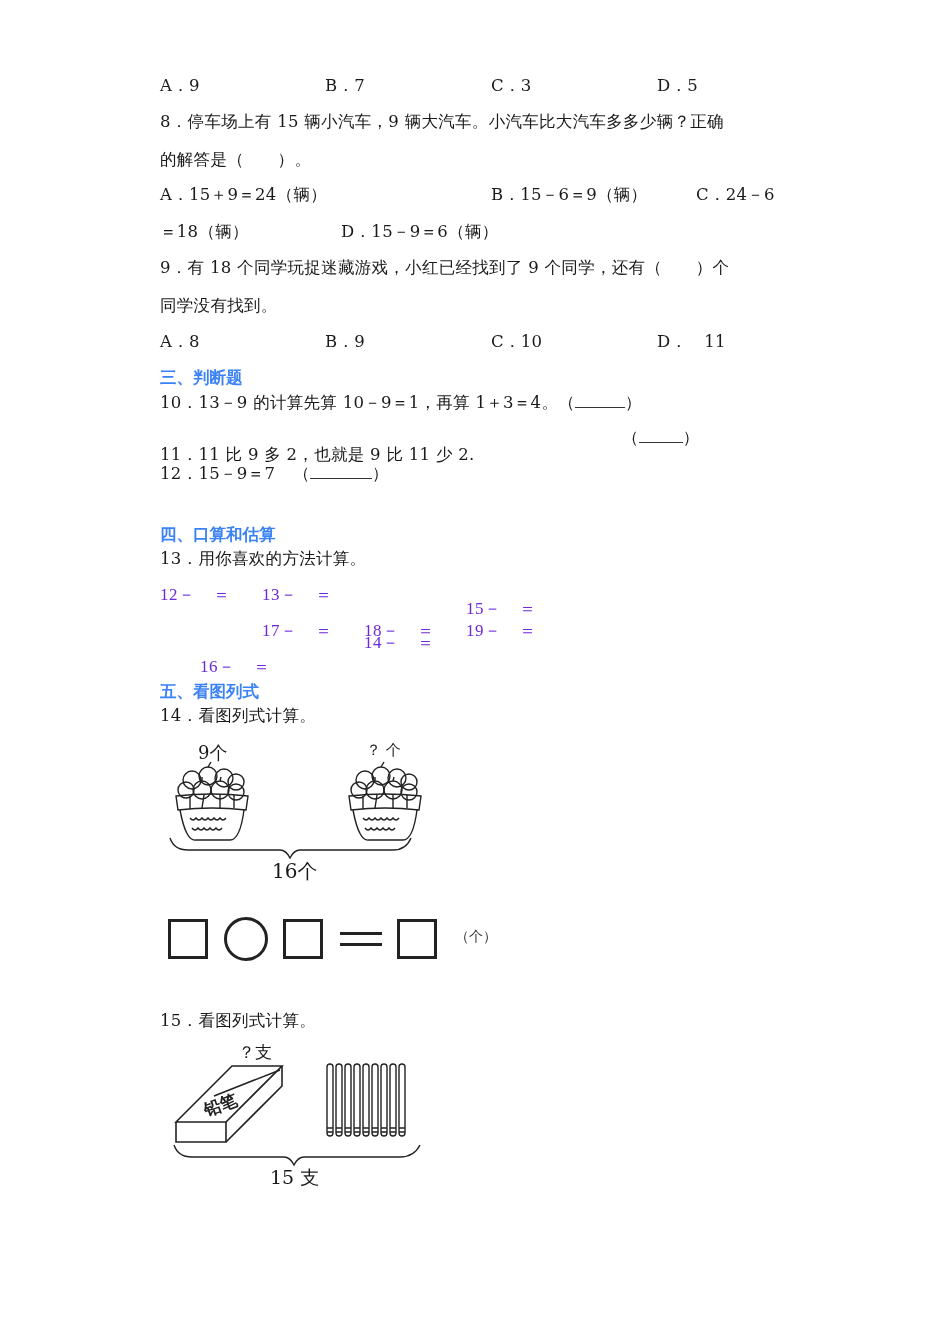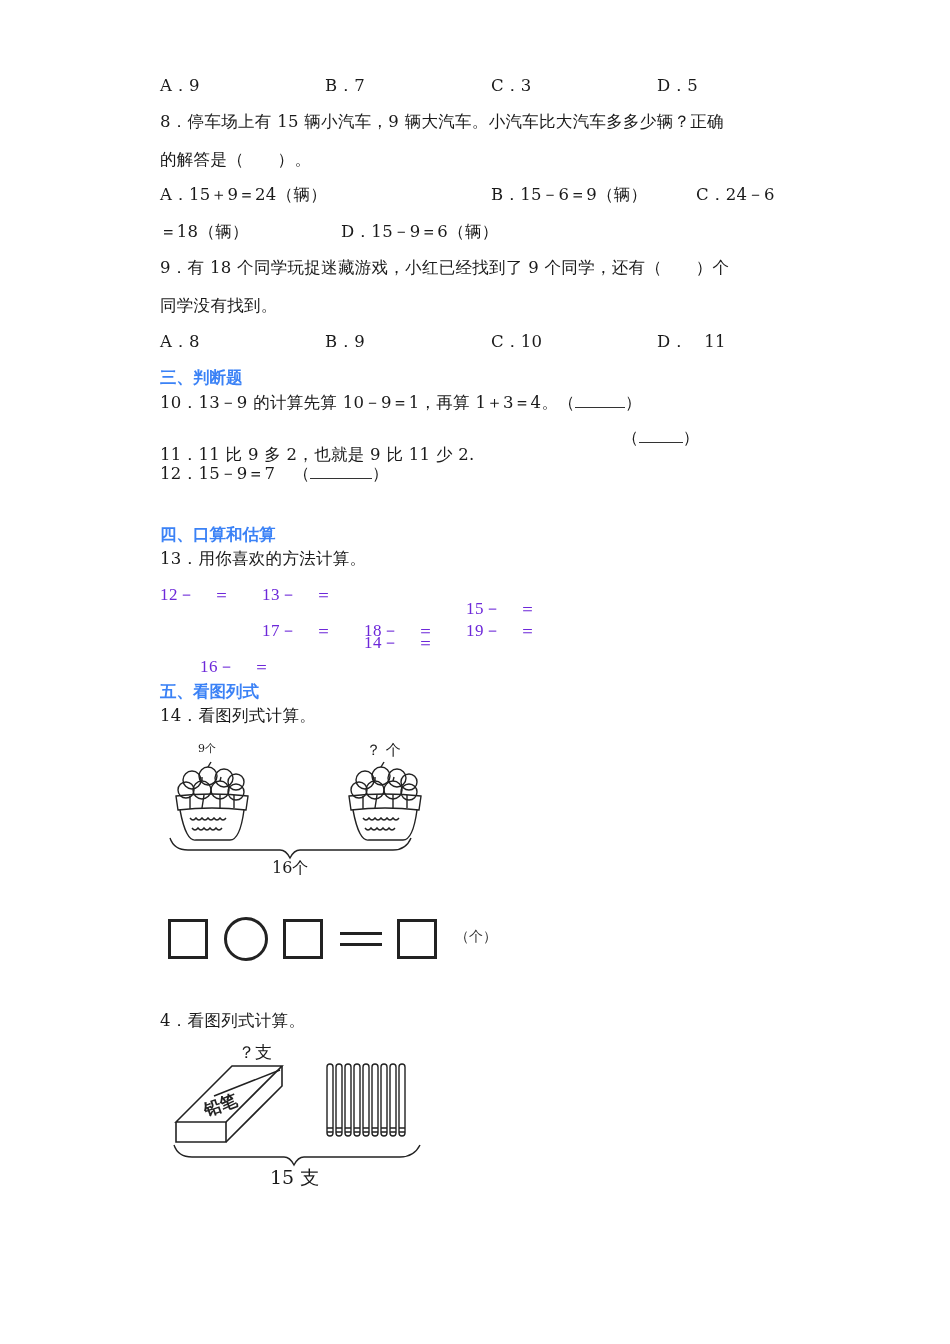--- a/index.html
+++ b/index.html
@@ -64,21 +64,21 @@
 <div class="abs calc" style="left:364px;top:583px;margin-top:48px;">14－　＝</div>
 <div class="abs calc" style="left:466px;top:597px;">15－　＝</div>
 <div class="abs calc" style="left:160px;top:655px;margin-left:40px;">16－　＝</div>
 <div class="abs calc" style="left:262px;top:619px;">17－　＝</div>
 <div class="abs calc" style="left:364px;top:619px;">18－　＝</div>
 <div class="abs calc" style="left:466px;top:619px;">19－　＝</div>
 
 <div class="abs heading" style="left:160px;top:682px;">五、看图列式</div>
 <div class="abs txt" style="left:160px;top:706px;">14．看图列式计算。</div>
 
-<div class="abs" style="left:198px;top:741px;font-size:11px;font-family:'DejaVu Serif',serif;">9个</div>
+<div class="abs" style="left:198px;top:741px;font-size:18px;font-family:'DejaVu Serif',serif;">9个</div>
 <div class="abs" style="left:366px;top:741px;font-size:15px;font-family:'DejaVu Serif',serif;">？ 个</div>
 
 <svg width="80" height="80" style="left:172px;top:762px;" viewBox="0 0 80 80">
   <g fill="none" stroke="#222" stroke-width="1.4">
     <circle cx="20" cy="18" r="9"></circle>
       <circle cx="36" cy="14" r="9"></circle>
       <circle cx="52" cy="16" r="9"></circle>
       <circle cx="64" cy="20" r="8"></circle>
     <circle cx="14" cy="28" r="8"></circle>
       <circle cx="30" cy="28" r="9"></circle>
@@ -112,30 +112,30 @@
     <path d="M18 34 L18 47 M32 33 L30 46 M48 33 L48 46 M62 33 L62 46"></path>
     <path d="M8 48 Q14 80 24 78 L58 78 Q68 78 72 48"></path>
     <path d="M18 56 q3 4 6 0 q3 4 6 0 q3 4 6 0 q3 4 6 0 q3 4 6 0 q3 4 6 0"></path>
     <path d="M20 66 q3 4 6 0 q3 4 6 0 q3 4 6 0 q3 4 6 0 q3 4 6 0"></path>
   </g>
 </svg>
 
 <svg width="245" height="22" style="left:168px;top:836px;" viewBox="0 0 245 22">
   <path d="M2 2 Q6 14 20 14 L112 14 Q118 14 122 22 Q126 14 132 14 L225 14 Q238 14 243 2" fill="none" stroke="#222" stroke-width="1.4"></path>
 </svg>
-<div class="abs" style="left:272px;top:858px;font-size:16px;font-family:'DejaVu Serif',serif;">16个</div>
+<div class="abs" style="left:272px;top:858px;font-size:20px;font-family:'DejaVu Serif',serif;">16个</div>
 
 <div class="shape-box" style="left:168px;top:919px;"></div>
 <div class="shape-circle" style="left:224px;top:917px;"></div>
 <div class="shape-box" style="left:283px;top:919px;"></div>
 <div class="equals" style="left:340px;top:932px;"></div>
 <div class="shape-box" style="left:397px;top:919px;"></div>
 <div class="abs" style="left:455px;top:928px;font-size:14px;color:#333;">（个）</div>
 
-<div class="abs txt" style="left:160px;top:1011px;">4．看图列式计算。</div>
+<div class="abs txt" style="left:160px;top:1011px;">15．看图列式计算。</div>
 <div class="abs" style="left:238px;top:1041px;font-size:17px;font-family:'DejaVu Serif',serif;">？支</div>
 
 <svg width="112" height="82" style="left:174px;top:1062px;" viewBox="0 0 112 82">
   <g fill="none" stroke="#222" stroke-width="1.6">
     <path d="M2 60 L58 4 L108 4 L52 60 Z"></path>
     <path d="M2 60 L2 80 L52 80 L52 60"></path>
     <path d="M52 80 L108 24 L108 4"></path>
     <path d="M40 34 L106 8"></path>
   </g>
   <text x="30" y="52" font-size="17" font-weight="bold" fill="#222" transform="rotate(-20 38 46)" font-family="DejaVu Sans, sans-serif">铅笔</text>

